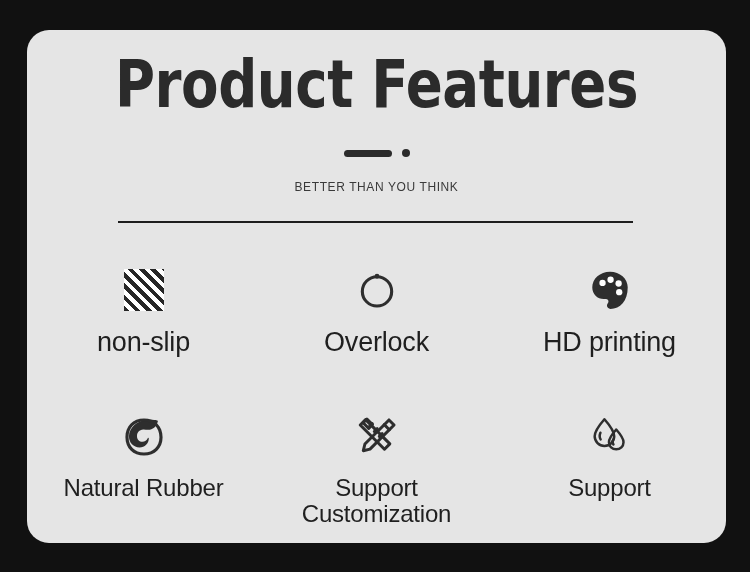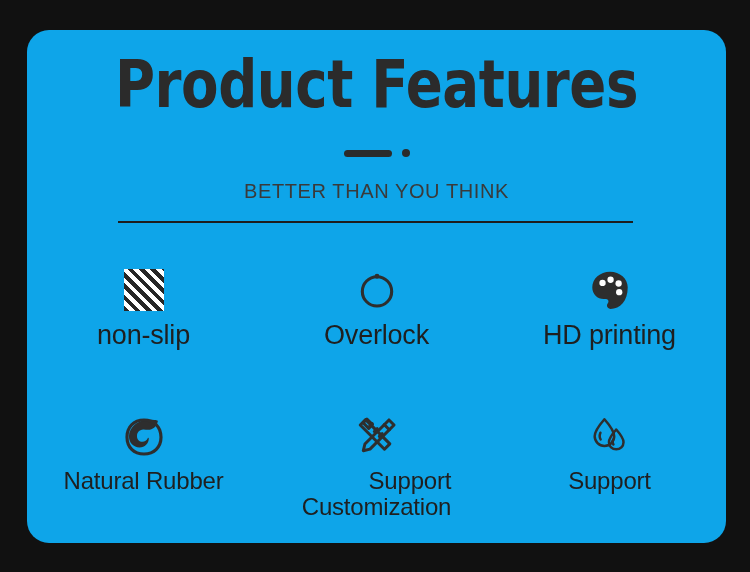--- a/index.html
+++ b/index.html
@@ -17,21 +17,21 @@
     position: relative;
     width: 750px;
     height: 572px;
   }
   .card {
     position: absolute;
     left: 27px;
     top: 30px;
     width: 699px;
     height: 513px;
-    background: #0ea5e9;
+    background: #e5e5e5;
     border-radius: 22px;
     overflow: hidden;
   }
 
   
   .title {
     position: absolute;
     left: 0;
     top: 22px;
     width: 699px;
@@ -70,21 +70,21 @@
     background: #2b2b2b;
     margin-left: 10px;
   }
 
   .subtitle {
     position: absolute;
     left: 0;
     top: 150px;
     width: 699px;
     text-align: center;
-    font-size: 20px;
+    font-size: 12px;
     letter-spacing: 0.6px;
     color: #3a3a3a;
     font-family: "Liberation Sans Narrow", "Liberation Sans", sans-serif;
     white-space: nowrap;
   }
 
   .rule {
     position: absolute;
     left: 91px;
     top: 191px;
@@ -119,25 +119,25 @@
   .row-2 .cell { padding-top: 14px; }
 
   .icon-wrap {
     height: 52px;
     display: flex;
     align-items: center;
     justify-content: center;
   }
 
   .label {
-    margin-top: 5px;
+    margin-top: 12px;
     font-size: 27px;
     line-height: 1.08;
     color: #1f1f1f;
-    text-align: right;
+    text-align: center;
     font-family: "Liberation Sans Narrow", "Liberation Sans", sans-serif;
     white-space: pre-line;
     letter-spacing: -0.2px;
   }
   .row-2 .label { font-size: 24px; }
 
   
   .hatch {
     width: 40px;
     height: 42px;

